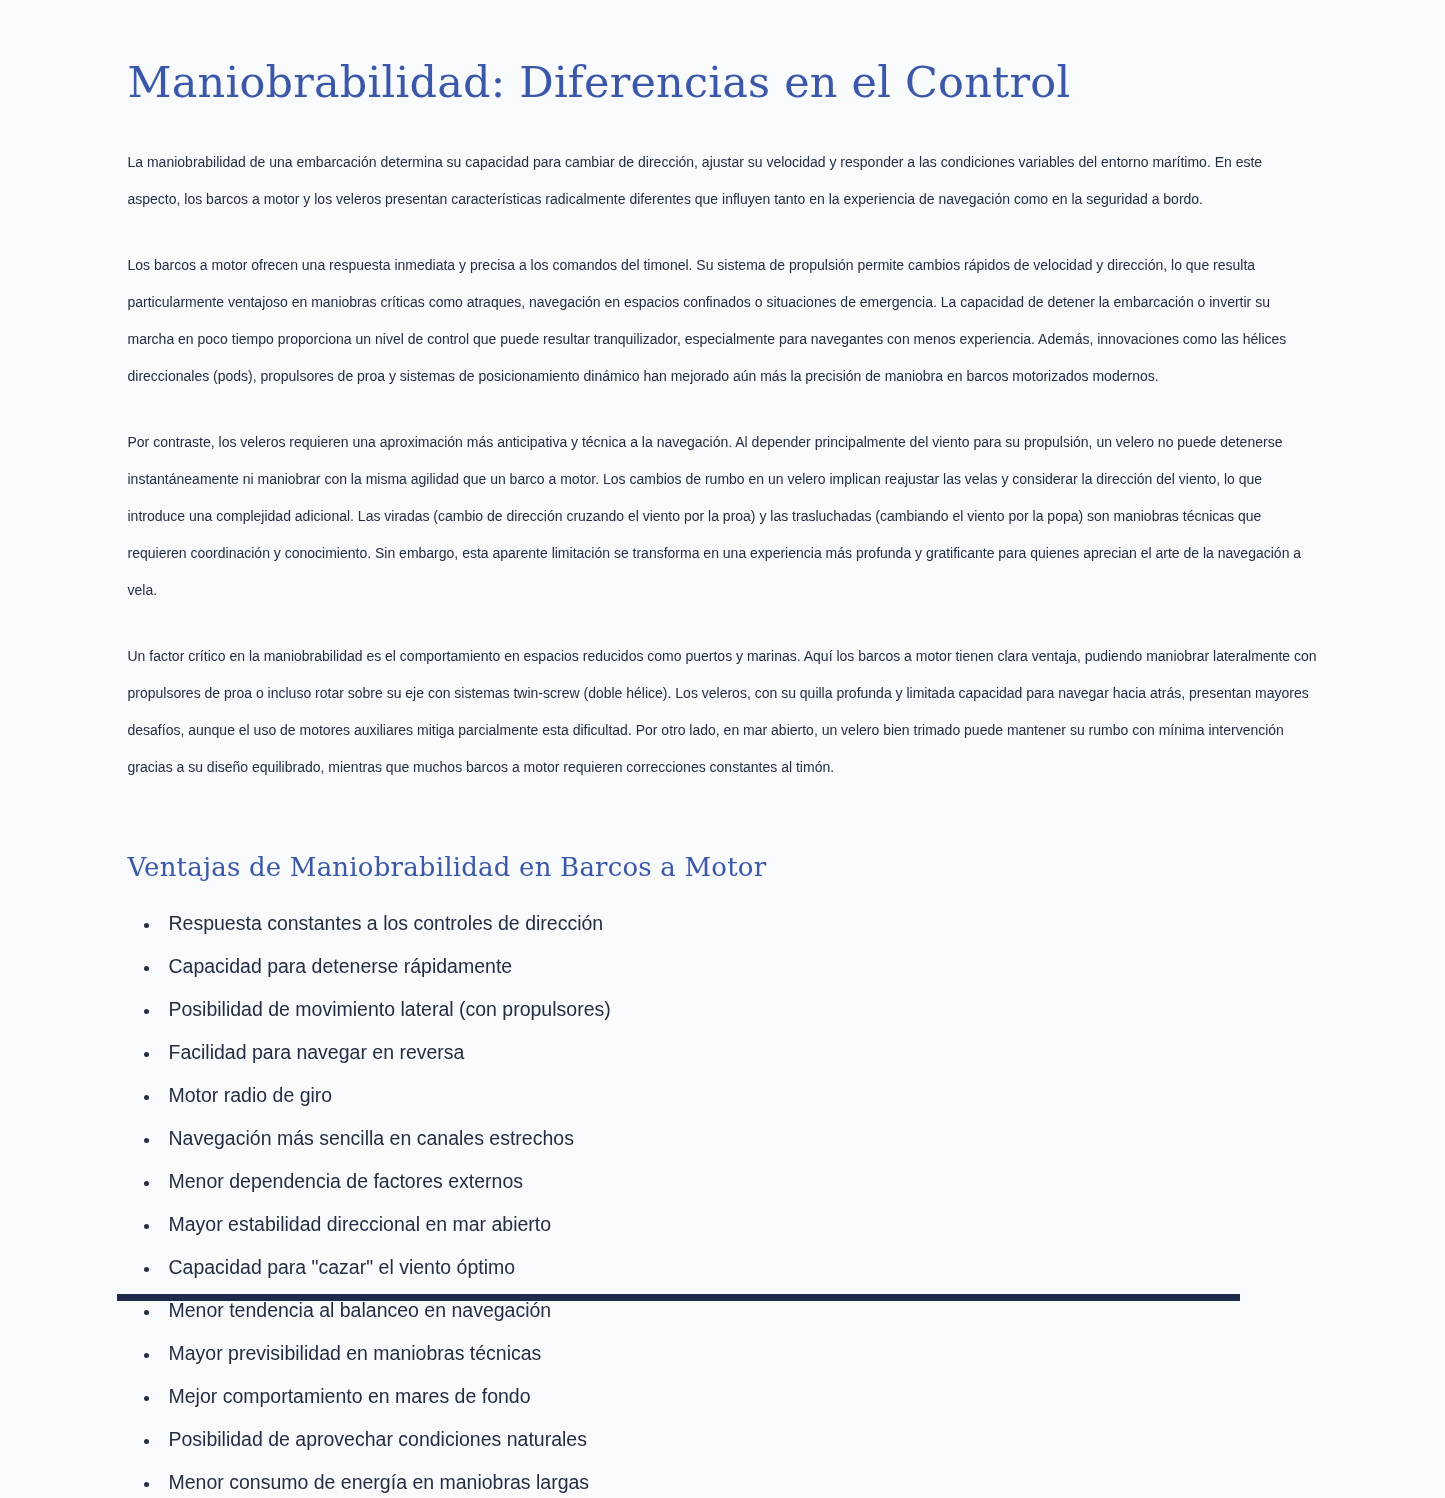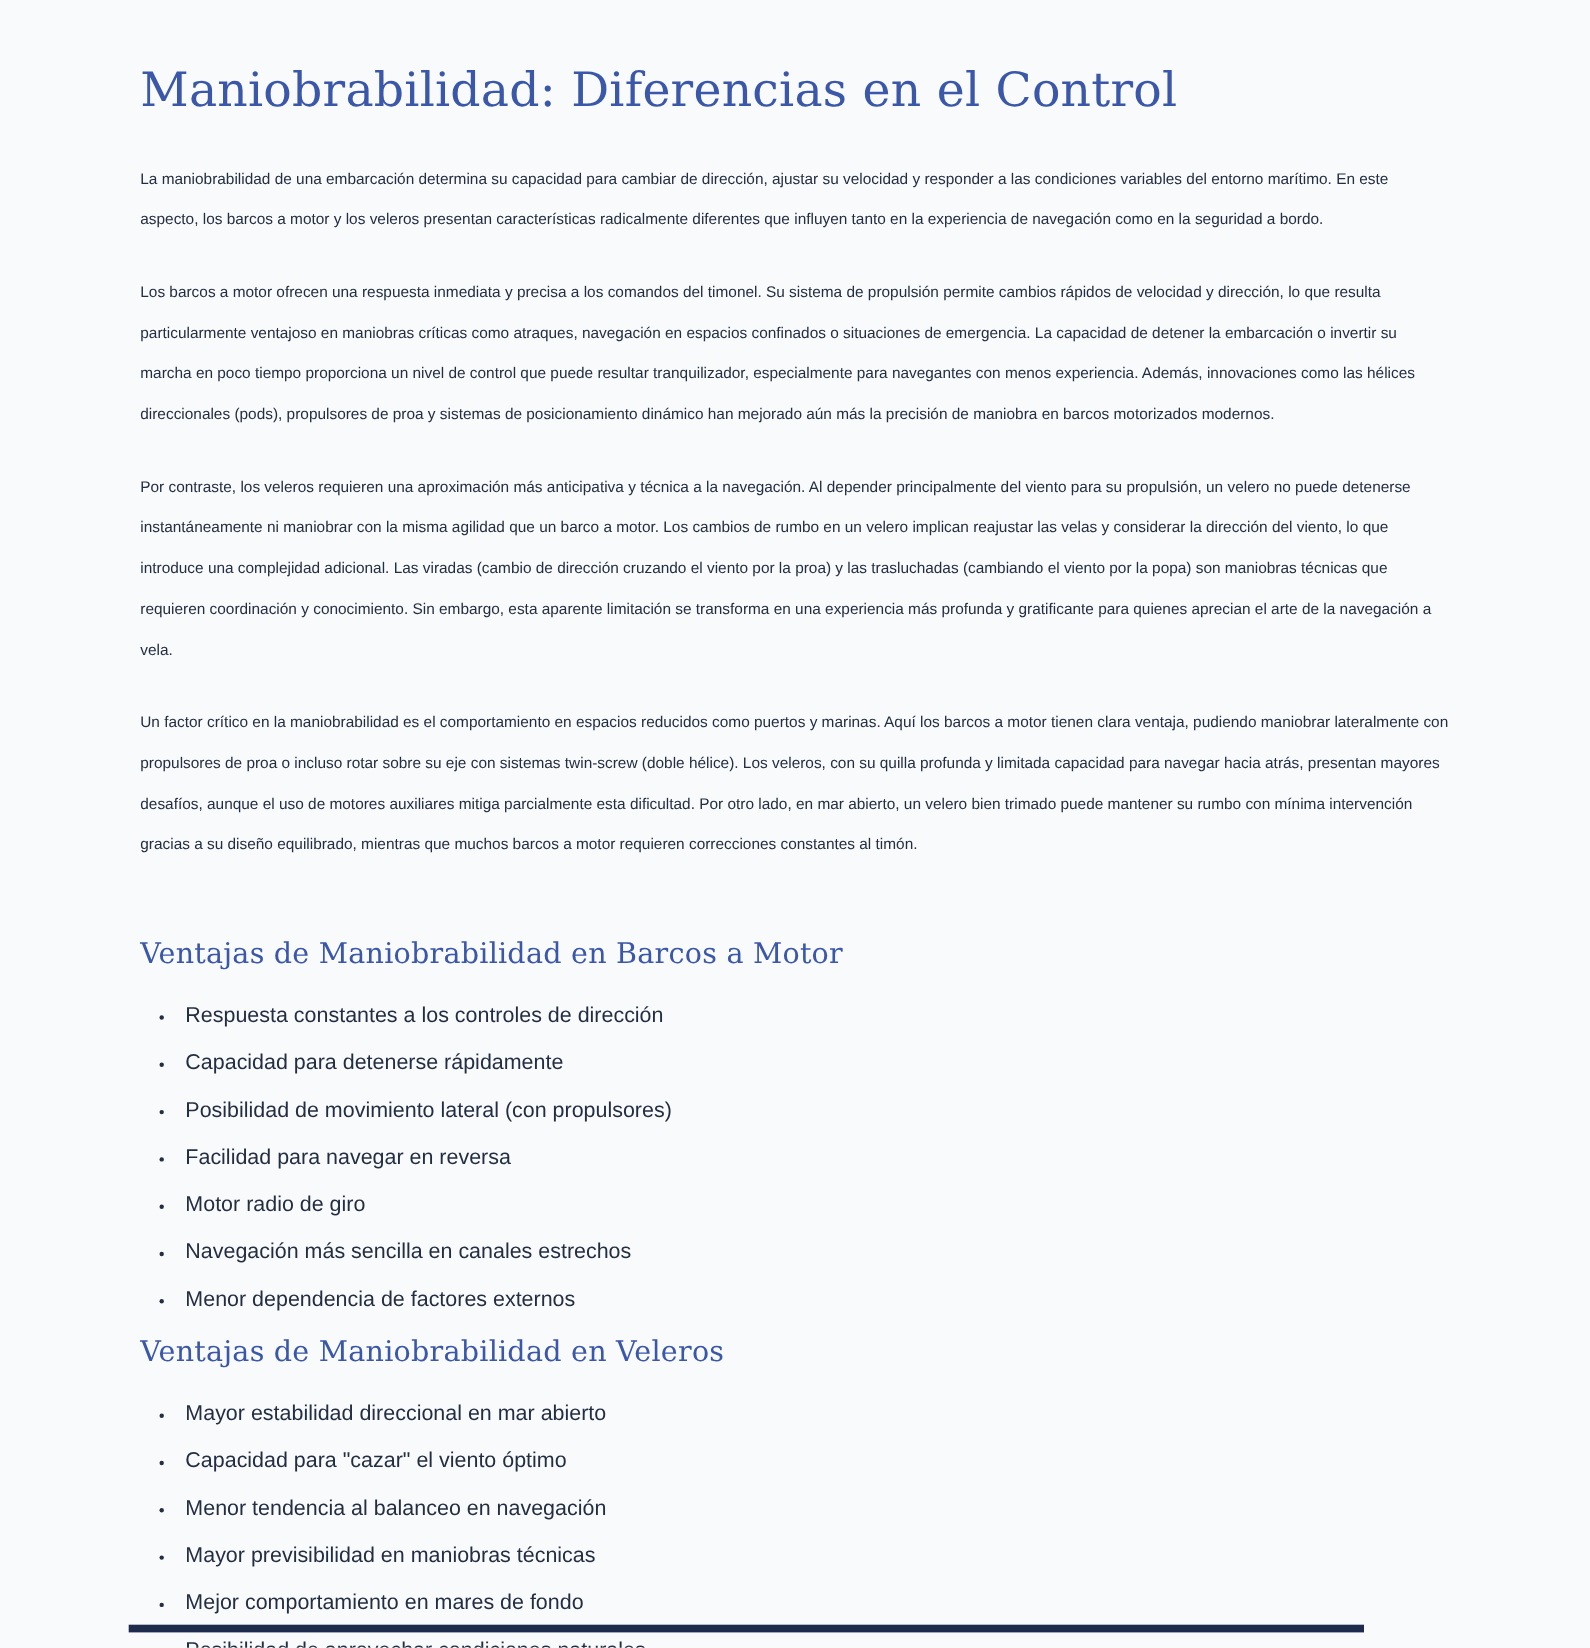--- a/index.html
+++ b/index.html
@@ -12,21 +12,21 @@
   html,body{width:1445px;height:1498px;}
   body{
     background:var(--background);
     font-family:"Liberation Sans","DejaVu Sans",sans-serif;
     color:var(--body-text);
     overflow:hidden;
   }
   .page{
     position:relative;
     width:1445px;
-    height:1484px;
+    height:1301px;
     background:var(--background);
   }
   .content{
     width:1190px;
     margin:0 auto;
     padding-top:56px;
   }
   h1.doc-title{
     font-family:"DejaVu Serif","Liberation Serif",serif;
     font-weight:500;
@@ -107,21 +107,20 @@
           <li>Capacidad para detenerse rápidamente</li>
           <li>Posibilidad de movimiento lateral (con propulsores)</li>
           <li>Facilidad para navegar en reversa</li>
           <li>Motor radio de giro</li>
           <li>Navegación más sencilla en canales estrechos</li>
           <li>Menor dependencia de factores externos</li>
         </ul>
       </section>
 
       <section>
-        <h2 class="col-heading">Ventajas de Maniobrabilidad en Veleros</h2>
         <ul class="advantages">
           <li>Mayor estabilidad direccional en mar abierto</li>
           <li>Capacidad para "cazar" el viento óptimo</li>
           <li>Menor tendencia al balanceo en navegación</li>
           <li>Mayor previsibilidad en maniobras técnicas</li>
           <li>Mejor comportamiento en mares de fondo</li>
           <li>Posibilidad de aprovechar condiciones naturales</li>
           <li>Menor consumo de energía en maniobras largas</li>
         </ul>
       </section>

